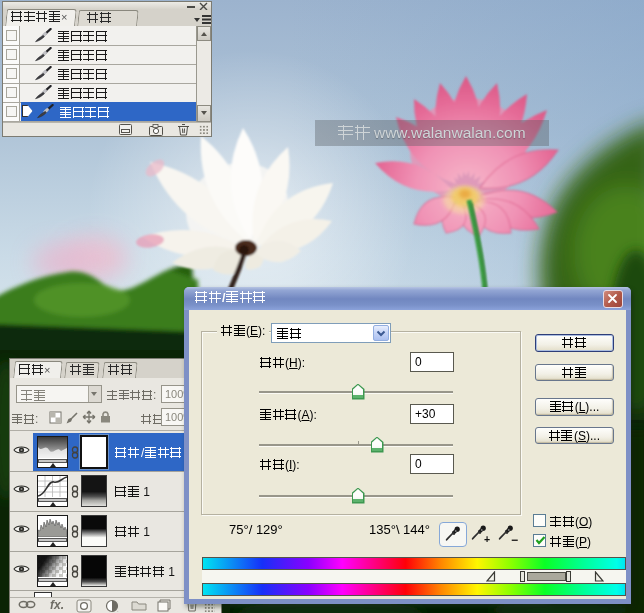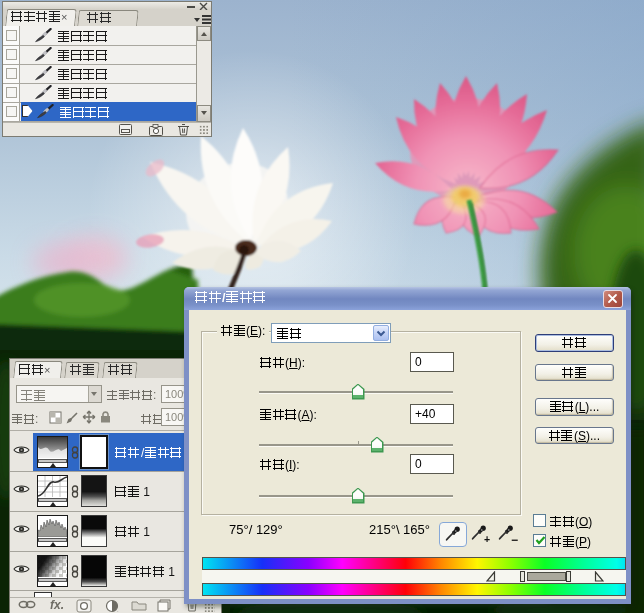--- a/index.html
+++ b/index.html
@@ -129,20 +129,22 @@
 <path d="M462,202 Q433,206 446,233 Q475,229 462,202 Z" fill="url(#prg)" stroke="rgba(216,85,131,.45)" stroke-width="1.4"></path>
 <path d="M456,198 Q422,191 414,224 Q448,231 456,198 Z" fill="url(#prg)" stroke="rgba(216,85,131,.45)" stroke-width="1.4"></path>
 </g>
 <ellipse cx="464" cy="200" rx="21" ry="14" fill="#f6e69a" opacity=".5" filter="url(#b3)"></ellipse>
 <ellipse cx="465" cy="197" rx="14" ry="10" fill="#f3cf5e" opacity=".8" filter="url(#b3)"></ellipse>
 <ellipse cx="465" cy="194" rx="6" ry="4.5" fill="#eaaa42" filter="url(#b3)"></ellipse>
 <path d="M469,200 C475,228 482,254 485,292" stroke="#3e9e44" stroke-width="5" fill="none" filter="url(#b1)"></path>
 <path d="M471.5,203 C477,230 484,256 486.5,292" stroke="#2e7a30" stroke-width="1.4" fill="none" filter="url(#b1)"></path>
 </svg>
 
+<div class="ab" style="left:315px;top:120px;width:234px;height:26px;background:rgba(88,93,96,.38);color:#ced4d7;font-size:15.5px;line-height:25px;text-align:center;white-space:nowrap;text-shadow:0 1px 1px rgba(40,40,40,.35);">
+<span class="z g1 s15"></span><span class="z g3 s15" style="margin-right:4px"></span>www.walanwalan.com</div>
 
 <div class="ab" id="hist" style="left:2px;top:1px;width:210px;height:136px;background:#e9e7e1;border:1px solid #7c7b72;">
  <div class="ab" style="left:0;top:0;width:208px;height:8px;background:linear-gradient(#ecebe6,#d3d0c8);"></div>
  <div class="ab" style="left:184px;top:4px;width:8px;height:2px;background:#4a4a46;"></div>
  <svg class="ab" style="left:196px;top:0px" width="10" height="9">
         <path d="M1,1 L8,8 M8,1 L1,8" stroke="#4a4a46" stroke-width="1.4"></path>
       </svg>
  <div class="ab" style="left:0;top:8px;width:208px;height:16px;background:#d5d2ca;"></div>
 
  <div class="ab" style="left:3px;top:6.5px;width:70px;height:17px;background:#f1f0ec;border:1px solid #8a887e;border-bottom:none;border-radius:2px 3px 0 0;transform:skewX(-6deg);"></div>
@@ -391,42 +393,42 @@
         <path d="M1.5,1.5 L5,5 L8.5,1.5" stroke="#3c5a92" stroke-width="2" fill="none"></path>
       </svg>
 
 <div class="ab" style="left:76px;top:69px;color:#000;font-size:12px;white-space:nowrap;"><span class="z g4"></span><span class="z g3"></span>(<span style="text-decoration:underline">H</span>):</div>
 <div class="ab" style="left:226px;top:65px;width:44px;height:20px;background:#fff;border:1px solid #59594f;color:#000;font-size:12px;line-height:18px;padding-left:4px;">0</div>
 <div class="ab" style="left:75px;top:104px;width:194px;height:1.5px;background:#98968a;box-shadow:0 1px 0 #fbfaf4;"></div>
       <div class="ab" style="left:167.5px;top:96.5px;width:13px;height:16px;background:#3d9850;clip-path:polygon(50% 0,100% 34%,100% 100%,0 100%,0 34%);"></div>
 <div class="ab" style="left:169px;top:98px;width:10px;height:13px;background:linear-gradient(#fdfdfb 55%,#eef4ec);clip-path:polygon(50% 0,100% 34%,100% 100%,0 100%,0 34%);"></div>
 <div class="ab" style="left:169px;top:108.2px;width:10px;height:3.3px;background:#5cb26c;"></div>
 <div class="ab" style="left:76px;top:121px;color:#000;font-size:12px;white-space:nowrap;"><span class="z g5"></span><span class="z g3"></span><span class="z g4"></span>(<span style="text-decoration:underline">A</span>):</div>
-<div class="ab" style="left:226px;top:117px;width:44px;height:20px;background:#fff;border:1px solid #59594f;color:#000;font-size:12px;line-height:18px;padding-left:4px;">+40</div>
+<div class="ab" style="left:226px;top:117px;width:44px;height:20px;background:#fff;border:1px solid #59594f;color:#000;font-size:12px;line-height:18px;padding-left:4px;">+30</div>
 <div class="ab" style="left:173.5px;top:153.5px;width:1px;height:5px;background:#9a988c;"></div>
 <div class="ab" style="left:75px;top:157px;width:194px;height:1.5px;background:#98968a;box-shadow:0 1px 0 #fbfaf4;"></div>
       <div class="ab" style="left:186.5px;top:149.5px;width:13px;height:16px;background:#3d9850;clip-path:polygon(50% 0,100% 34%,100% 100%,0 100%,0 34%);"></div>
 <div class="ab" style="left:188px;top:151px;width:10px;height:13px;background:linear-gradient(#fdfdfb 55%,#eef4ec);clip-path:polygon(50% 0,100% 34%,100% 100%,0 100%,0 34%);"></div>
 <div class="ab" style="left:188px;top:161.2px;width:10px;height:3.3px;background:#5cb26c;"></div>
 <div class="ab" style="left:76px;top:171px;color:#000;font-size:12px;white-space:nowrap;"><span class="z g3"></span><span class="z g4"></span>(<span style="text-decoration:underline">I</span>):</div>
 <div class="ab" style="left:226px;top:167px;width:44px;height:20px;background:#fff;border:1px solid #59594f;color:#000;font-size:12px;line-height:18px;padding-left:4px;">0</div>
 <div class="ab" style="left:75px;top:208px;width:194px;height:1.5px;background:#98968a;box-shadow:0 1px 0 #fbfaf4;"></div>
       <div class="ab" style="left:167.5px;top:200.5px;width:13px;height:16px;background:#3d9850;clip-path:polygon(50% 0,100% 34%,100% 100%,0 100%,0 34%);"></div>
 <div class="ab" style="left:169px;top:202px;width:10px;height:13px;background:linear-gradient(#fdfdfb 55%,#eef4ec);clip-path:polygon(50% 0,100% 34%,100% 100%,0 100%,0 34%);"></div>
 <div class="ab" style="left:169px;top:212.2px;width:10px;height:3.3px;background:#5cb26c;"></div>
 <div class="ab" style="left:351px;top:47px;width:79px;height:17.5px;border:1px solid #68768c;border-radius:3px;background:linear-gradient(#fefefc,#f2f0e6 60%,#e2ddc8);box-shadow:inset -1px -1px 1px rgba(160,150,120,.5);border:1.5px solid #2d3d78;box-shadow:inset 0 0 0 1px #aabde0;"></div>
 <div class="ab" style="left:351px;top:49px;width:79px;text-align:center;color:#000;font-size:12px;white-space:nowrap;"><span class="z g3"></span><span class="z g4"></span></div>
 <div class="ab" style="left:351px;top:76.5px;width:79px;height:17.5px;border:1px solid #68768c;border-radius:3px;background:linear-gradient(#fefefc,#f2f0e6 60%,#e2ddc8);box-shadow:inset -1px -1px 1px rgba(160,150,120,.5);"></div>
 <div class="ab" style="left:351px;top:78.5px;width:79px;text-align:center;color:#000;font-size:12px;white-space:nowrap;"><span class="z g3"></span><span class="z g5"></span></div>
 <div class="ab" style="left:351px;top:111px;width:79px;height:17.5px;border:1px solid #68768c;border-radius:3px;background:linear-gradient(#fefefc,#f2f0e6 60%,#e2ddc8);box-shadow:inset -1px -1px 1px rgba(160,150,120,.5);"></div>
 <div class="ab" style="left:351px;top:113px;width:79px;text-align:center;color:#000;font-size:12px;white-space:nowrap;"><span class="z g5"></span><span class="z g4"></span>(<span style="text-decoration:underline">L</span>)...</div>
 <div class="ab" style="left:351px;top:139.5px;width:79px;height:17.5px;border:1px solid #68768c;border-radius:3px;background:linear-gradient(#fefefc,#f2f0e6 60%,#e2ddc8);box-shadow:inset -1px -1px 1px rgba(160,150,120,.5);"></div>
 <div class="ab" style="left:351px;top:141.5px;width:79px;text-align:center;color:#000;font-size:12px;white-space:nowrap;"><span class="z g3"></span><span class="z g5"></span>(<span style="text-decoration:underline">S</span>)...</div>
 <div class="ab" style="left:45px;top:235px;color:#000;font-size:13px;white-space:nowrap;">75°/ 129°</div>
-<div class="ab" style="left:185px;top:235px;color:#000;font-size:13px;white-space:nowrap;">215°\ 165°</div>
+<div class="ab" style="left:185px;top:235px;color:#000;font-size:13px;white-space:nowrap;">135°\ 144°</div>
 <div class="ab" style="left:255px;top:234.5px;width:28px;height:25px;border:1.5px solid #86a8d8;border-radius:4px;background:#f7f7f3;"></div>
 <svg class="ab" style="left:261px;top:238px" width="17" height="17">
         <circle cx="12.2" cy="4.2" r="2.6" fill="#1a1a1a"></circle>
         <path d="M12.5,4 L8.7,7.8" stroke="#1a1a1a" stroke-width="3.4" stroke-linecap="round"></path>
         <path d="M7.8,7.4 L9.2,8.8 M8,8 L2.6,13.6 L1.6,14.8" stroke="#2e2e2e" stroke-width="1.7" stroke-linecap="round"></path>
         <path d="M10.2,5.4 L11.4,6.6" stroke="#9a9a9a" stroke-width="1.4"></path>
       </svg>
 <svg class="ab" style="left:287px;top:237px" width="17" height="17">
         <circle cx="12.2" cy="4.2" r="2.6" fill="#1a1a1a"></circle>
         <path d="M12.5,4 L8.7,7.8" stroke="#1a1a1a" stroke-width="3.4" stroke-linecap="round"></path>

